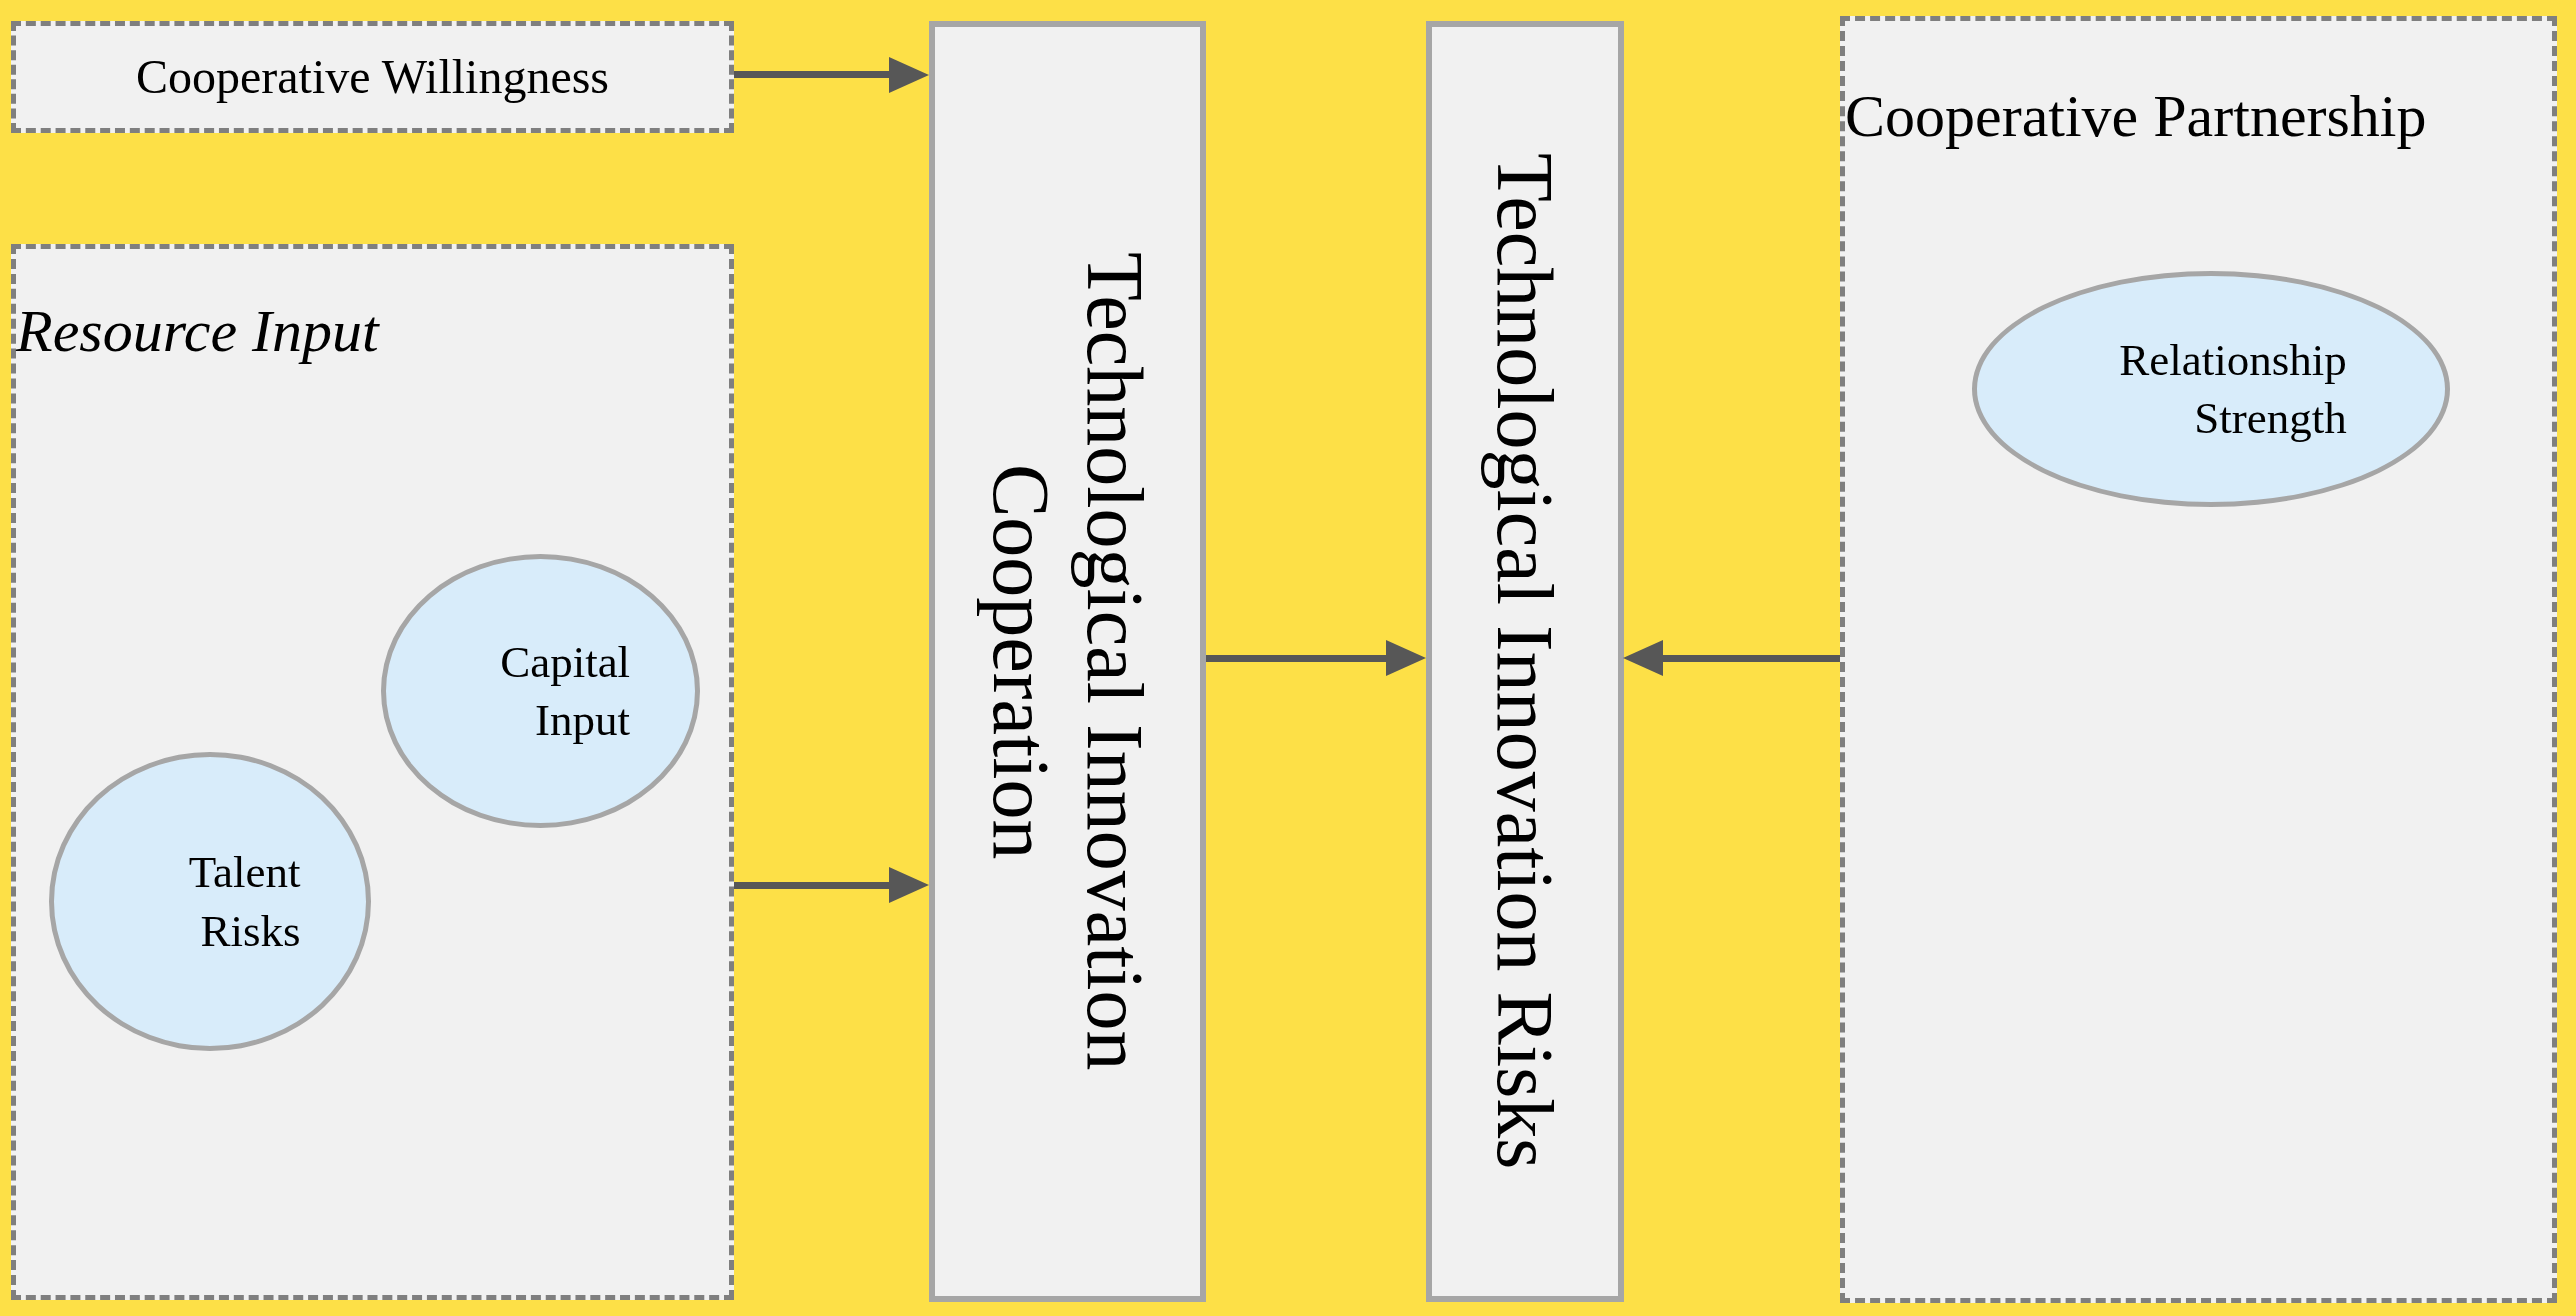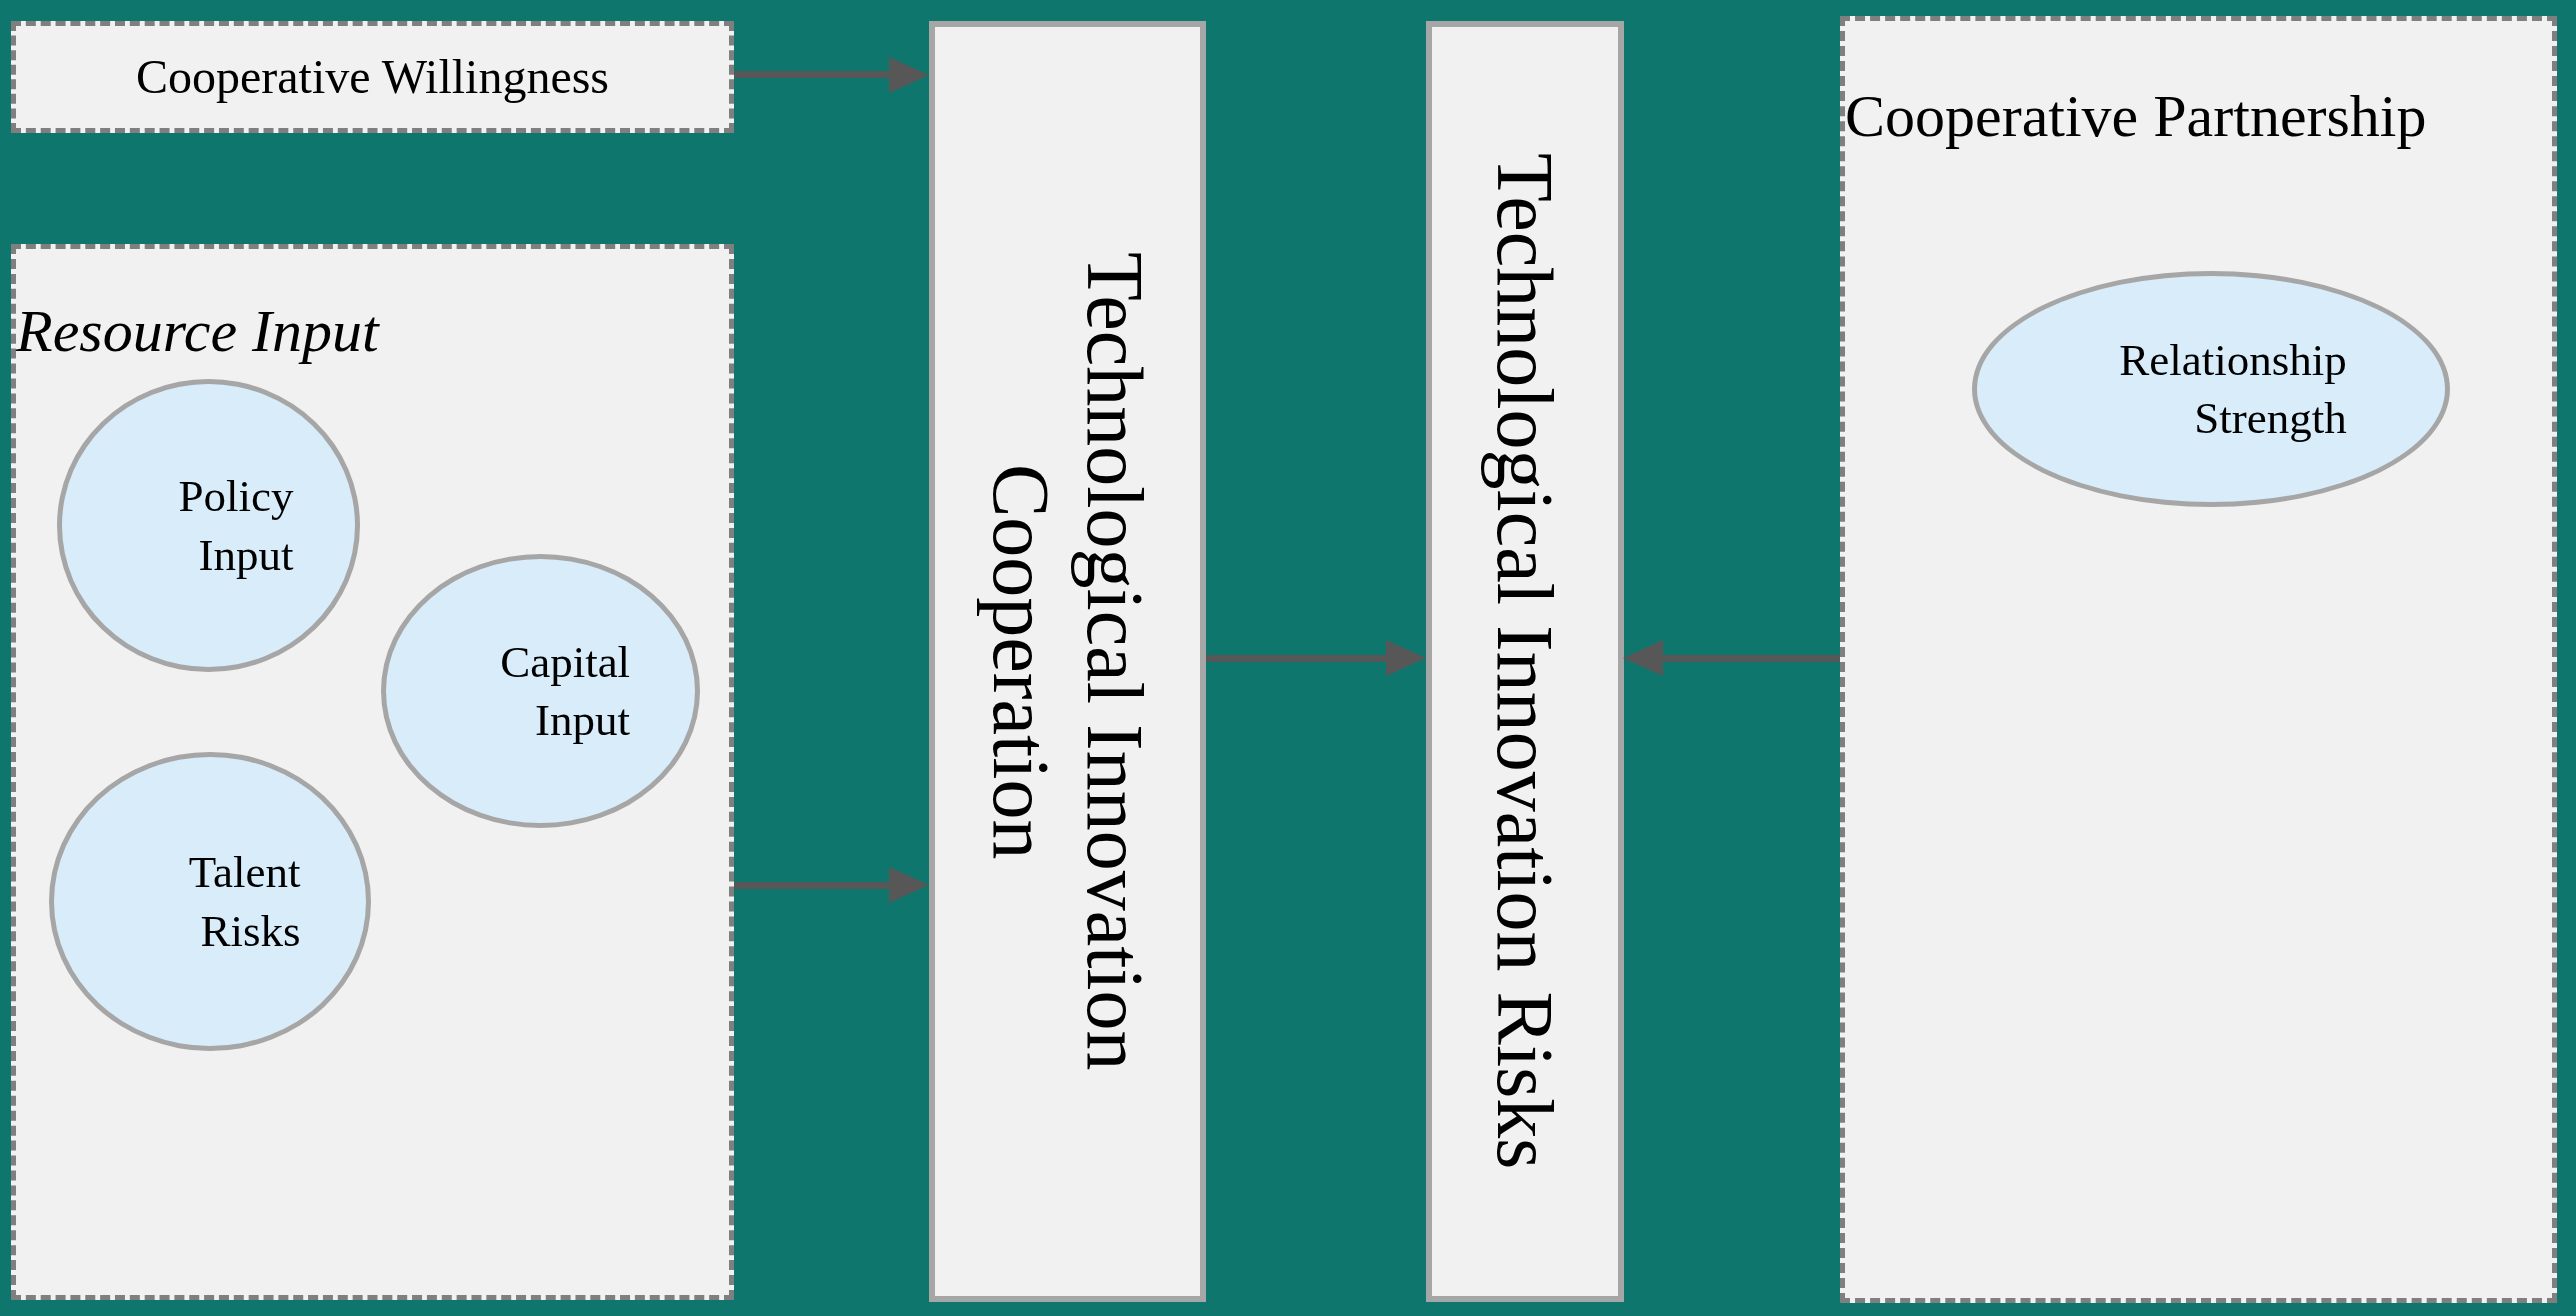--- a/index.html
+++ b/index.html
@@ -1,17 +1,17 @@
 <!DOCTYPE html>
 <html style="font-size:12.7px"><head>
 <meta charset="utf-8">
 <style>
   html,body { margin:0; padding:0; background:#ffffff; }
   #canvas {
-    position:relative; width:2576px; height:1317px; background:#0f766e;
+    position:relative; width:2576px; height:1317px; background:#fde047;
     font-family:"Liberation Serif","DejaVu Serif",serif; color:#000;
     overflow:hidden;
   }
   .dashed-box {
     position:absolute; box-sizing:border-box;
     background:#f1f1f1; border:5.6px dashed #7f7f7f;
   }
   .solid-box {
     position:absolute; box-sizing:border-box;
     background:#f1f1f1; border:6.4px solid #a6a6a6;
@@ -81,23 +81,20 @@
 
 <div id="canvas">
 
   <div class="dashed-box willingness-box">
     <div class="center-label">Cooperative Willingness</div>
   </div>
 
   <div class="dashed-box resource-box">
     <div class="box-title resource-title">Resource Input</div>
   </div>
-  <div class="ellipse el-policy">
-    <span class="lbl">Policy Input</span>
-  </div>
   <div class="ellipse el-capital">
     <span class="lbl">Capital Input</span>
   </div>
   <div class="ellipse el-talent">
     <span class="lbl">Talent Risks</span>
   </div>
 
   <div class="solid-box cooperation-box">
     <div class="vtext">
       <div>Technological Innovation</div>

